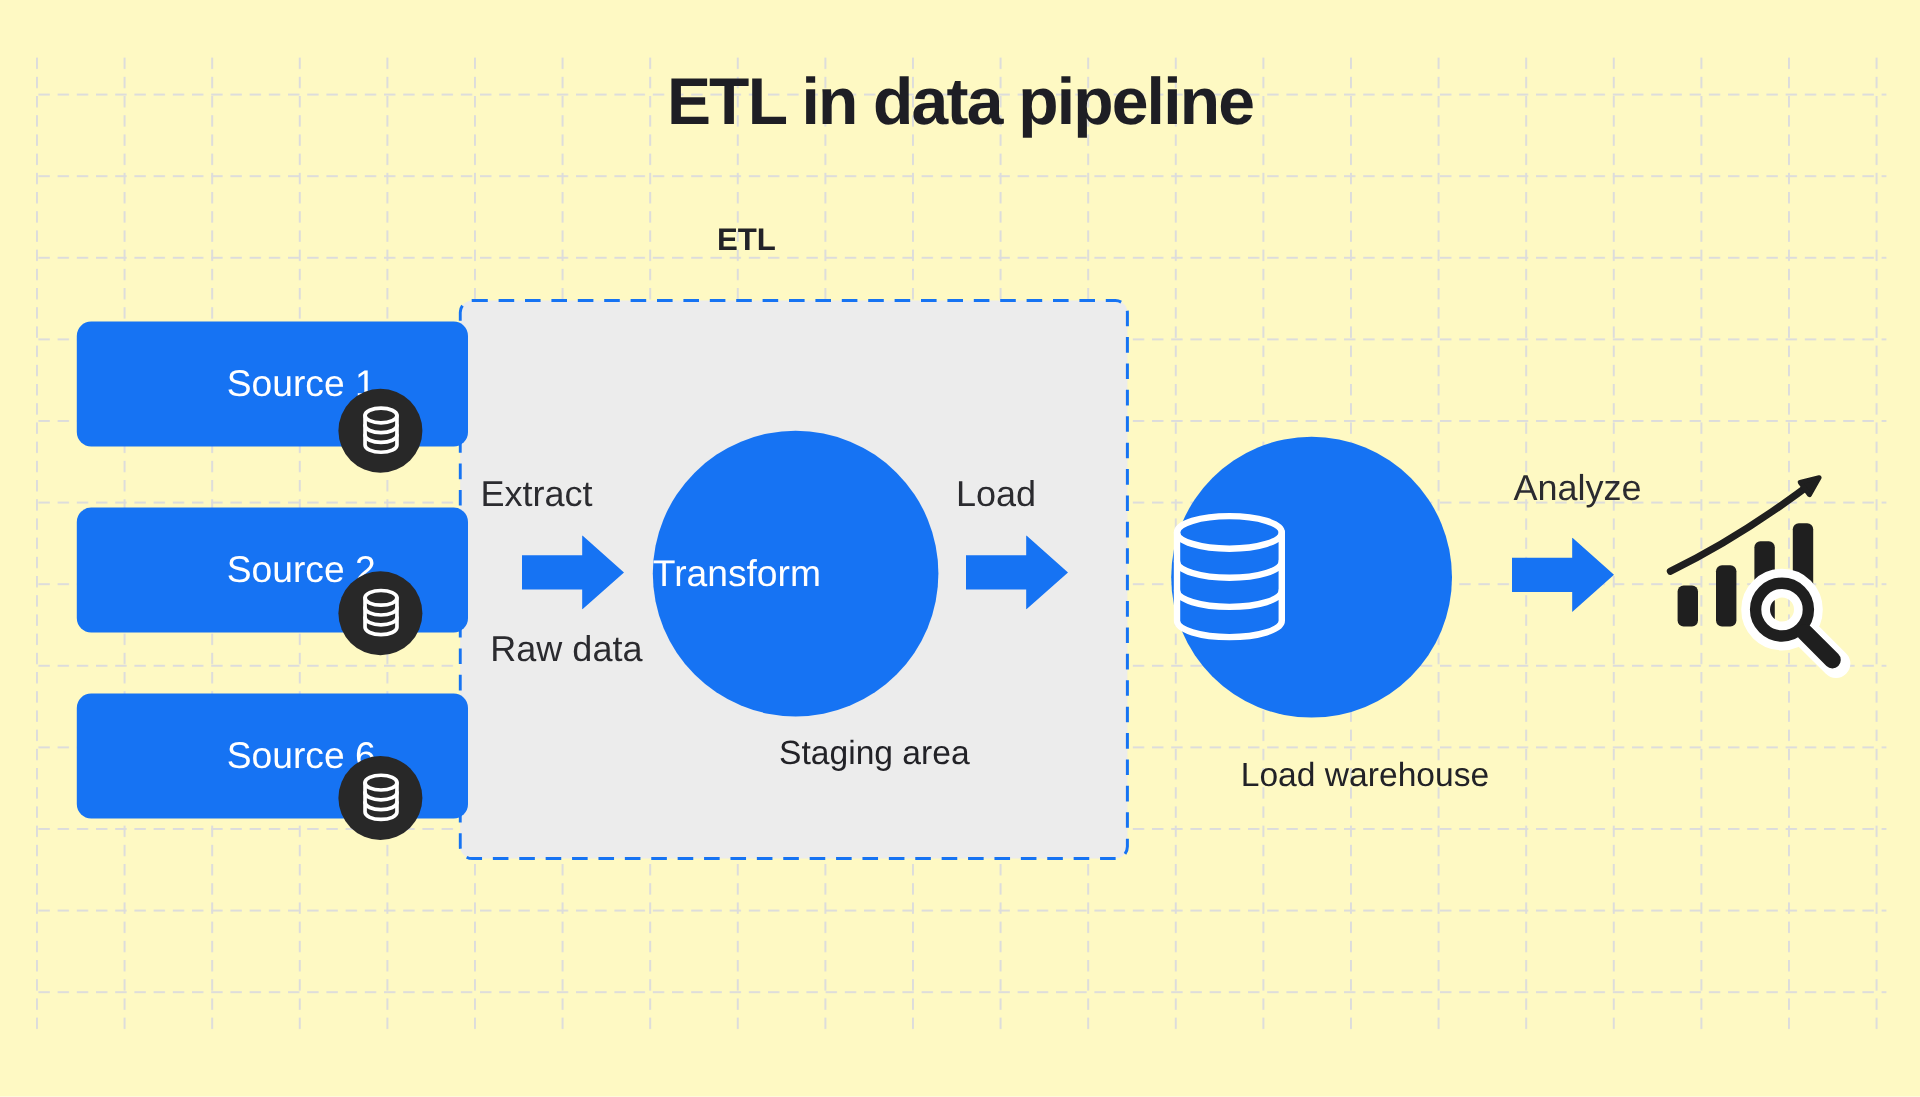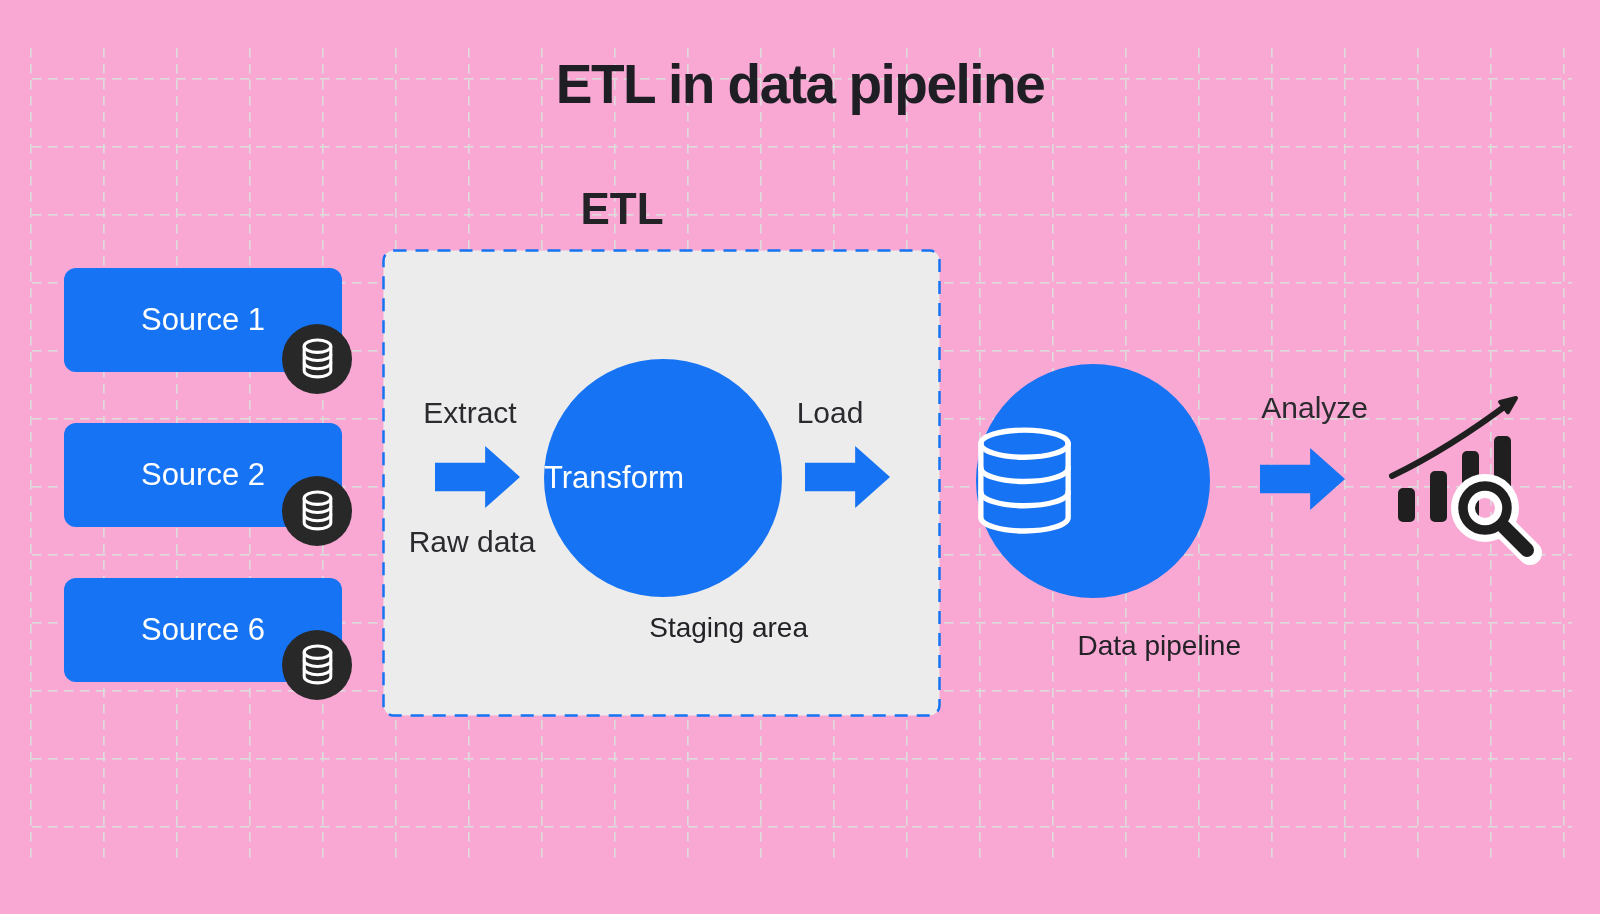--- a/index.html
+++ b/index.html
@@ -1,34 +1,34 @@
 <!DOCTYPE html>
 <html><head>
 <meta charset="utf-8">
 <style>
   html,body{margin:0;padding:0;background:#ffffff;}
   .canvas{
-    position:relative;width:1600px;height:914px;background:#f9a8d4;overflow:hidden;
+    position:relative;width:1600px;height:914px;background:#fef9c3;overflow:hidden;
     font-family:"Liberation Sans","DejaVu Sans",sans-serif;color:#26262b;
   }
   .abs{position:absolute;}
   svg{display:block;}
 
   .title{
     left:0;top:52px;width:1600px;text-align:center;
     font-size:55px;font-weight:800;letter-spacing:-1.5px;color:#1e1e24;
   }
   .etl-label{
     left:522px;top:184px;width:200px;text-align:center;
-    font-size:44px;font-weight:700;color:#222227;
+    font-size:26px;font-weight:700;color:#222227;
   }
   .src-box{
     left:64px;width:278px;height:104px;border-radius:12px;background:#1673f3;
     display:flex;align-items:center;justify-content:center;
-    color:#ffffff;font-size:31px;font-weight:400;
+    color:#ffffff;font-size:31px;font-weight:400;padding-left:48px;
   }
   .db-badge{
     left:282px;width:70px;height:70px;border-radius:50%;background:#282828;
     display:flex;align-items:center;justify-content:center;
   }
   .lbl{font-size:30px;color:#2b2b2f;text-align:center;}
   .arrow{
     width:85px;height:62px;background:#1673f3;
     clip-path:polygon(0 27%,59% 27%,59% 0,100% 50%,59% 100%,59% 73%,0 73%);
   }
@@ -95,42 +95,42 @@
   </div>
   <div class="abs db-badge" style="top:630px;">
     <svg width="41" height="45" viewBox="0 0 40 44" fill="none" stroke="#ffffff" stroke-width="3" stroke-linecap="round">
       <ellipse cx="20" cy="9" rx="13" ry="6"></ellipse>
       <path d="M7 9 L7 33 A13 6 0 0 0 33 33 L33 9"></path>
       <path d="M7 17 A13 6 0 0 0 33 17"></path>
       <path d="M7 25 A13 6 0 0 0 33 25"></path>
     </svg>
   </div>
 
-  <div class="abs lbl" style="left:395px;top:396px;width:150px;">Extract</div>
+  <div class="abs lbl" style="left:372px;top:396px;width:150px;">Extract</div>
   <div class="abs arrow" style="left:435px;top:446px;"></div>
   <div class="abs lbl" style="left:393px;top:525px;width:158px;">Raw data</div>
 
   <div class="abs big-circle transform-circle">
     <span class="transform-text">Transform</span>
   </div>
 
   <div class="abs lbl" style="left:765px;top:396px;width:130px;">Load</div>
   <div class="abs arrow" style="left:805px;top:446px;"></div>
 
   <div class="abs caption" style="left:518px;top:612px;width:290px;">Staging area</div>
 
   <div class="abs big-circle warehouse-circle">
     <svg width="97" height="111" viewBox="0 0 100 114" fill="none" stroke="#ffffff" stroke-width="5.5" stroke-linecap="round">
       <ellipse cx="50" cy="18" rx="45" ry="14"></ellipse>
       <path d="M5 18 L5 94 A45 14 0 0 0 95 94 L95 18"></path>
       <path d="M5 43 A45 14 0 0 0 95 43"></path>
       <path d="M5 68 A45 14 0 0 0 95 68"></path>
     </svg>
   </div>
-  <div class="abs caption" style="left:946px;top:630px;width:295px;">Data pipeline</div>
+  <div class="abs caption" style="left:946px;top:630px;width:295px;">Load warehouse</div>
 
   <div class="abs lbl" style="left:1238px;top:391px;width:130px;text-align:right;">Analyze</div>
   <div class="abs arrow" style="left:1260px;top:448px;"></div>
 
   <svg class="abs" width="184" height="186" viewBox="0 0 184 186" style="left:1366px;top:390px;">
 
     <g>
       <path d="M26 86 Q84 58 146 11" fill="none" stroke="#1f1f1f" stroke-width="6" stroke-linecap="round"></path>
       <path d="M150 8 L141.9 22.3 L134.1 11.9 Z" fill="#1f1f1f" stroke="#1f1f1f" stroke-width="4" stroke-linejoin="round"></path>
     </g>

